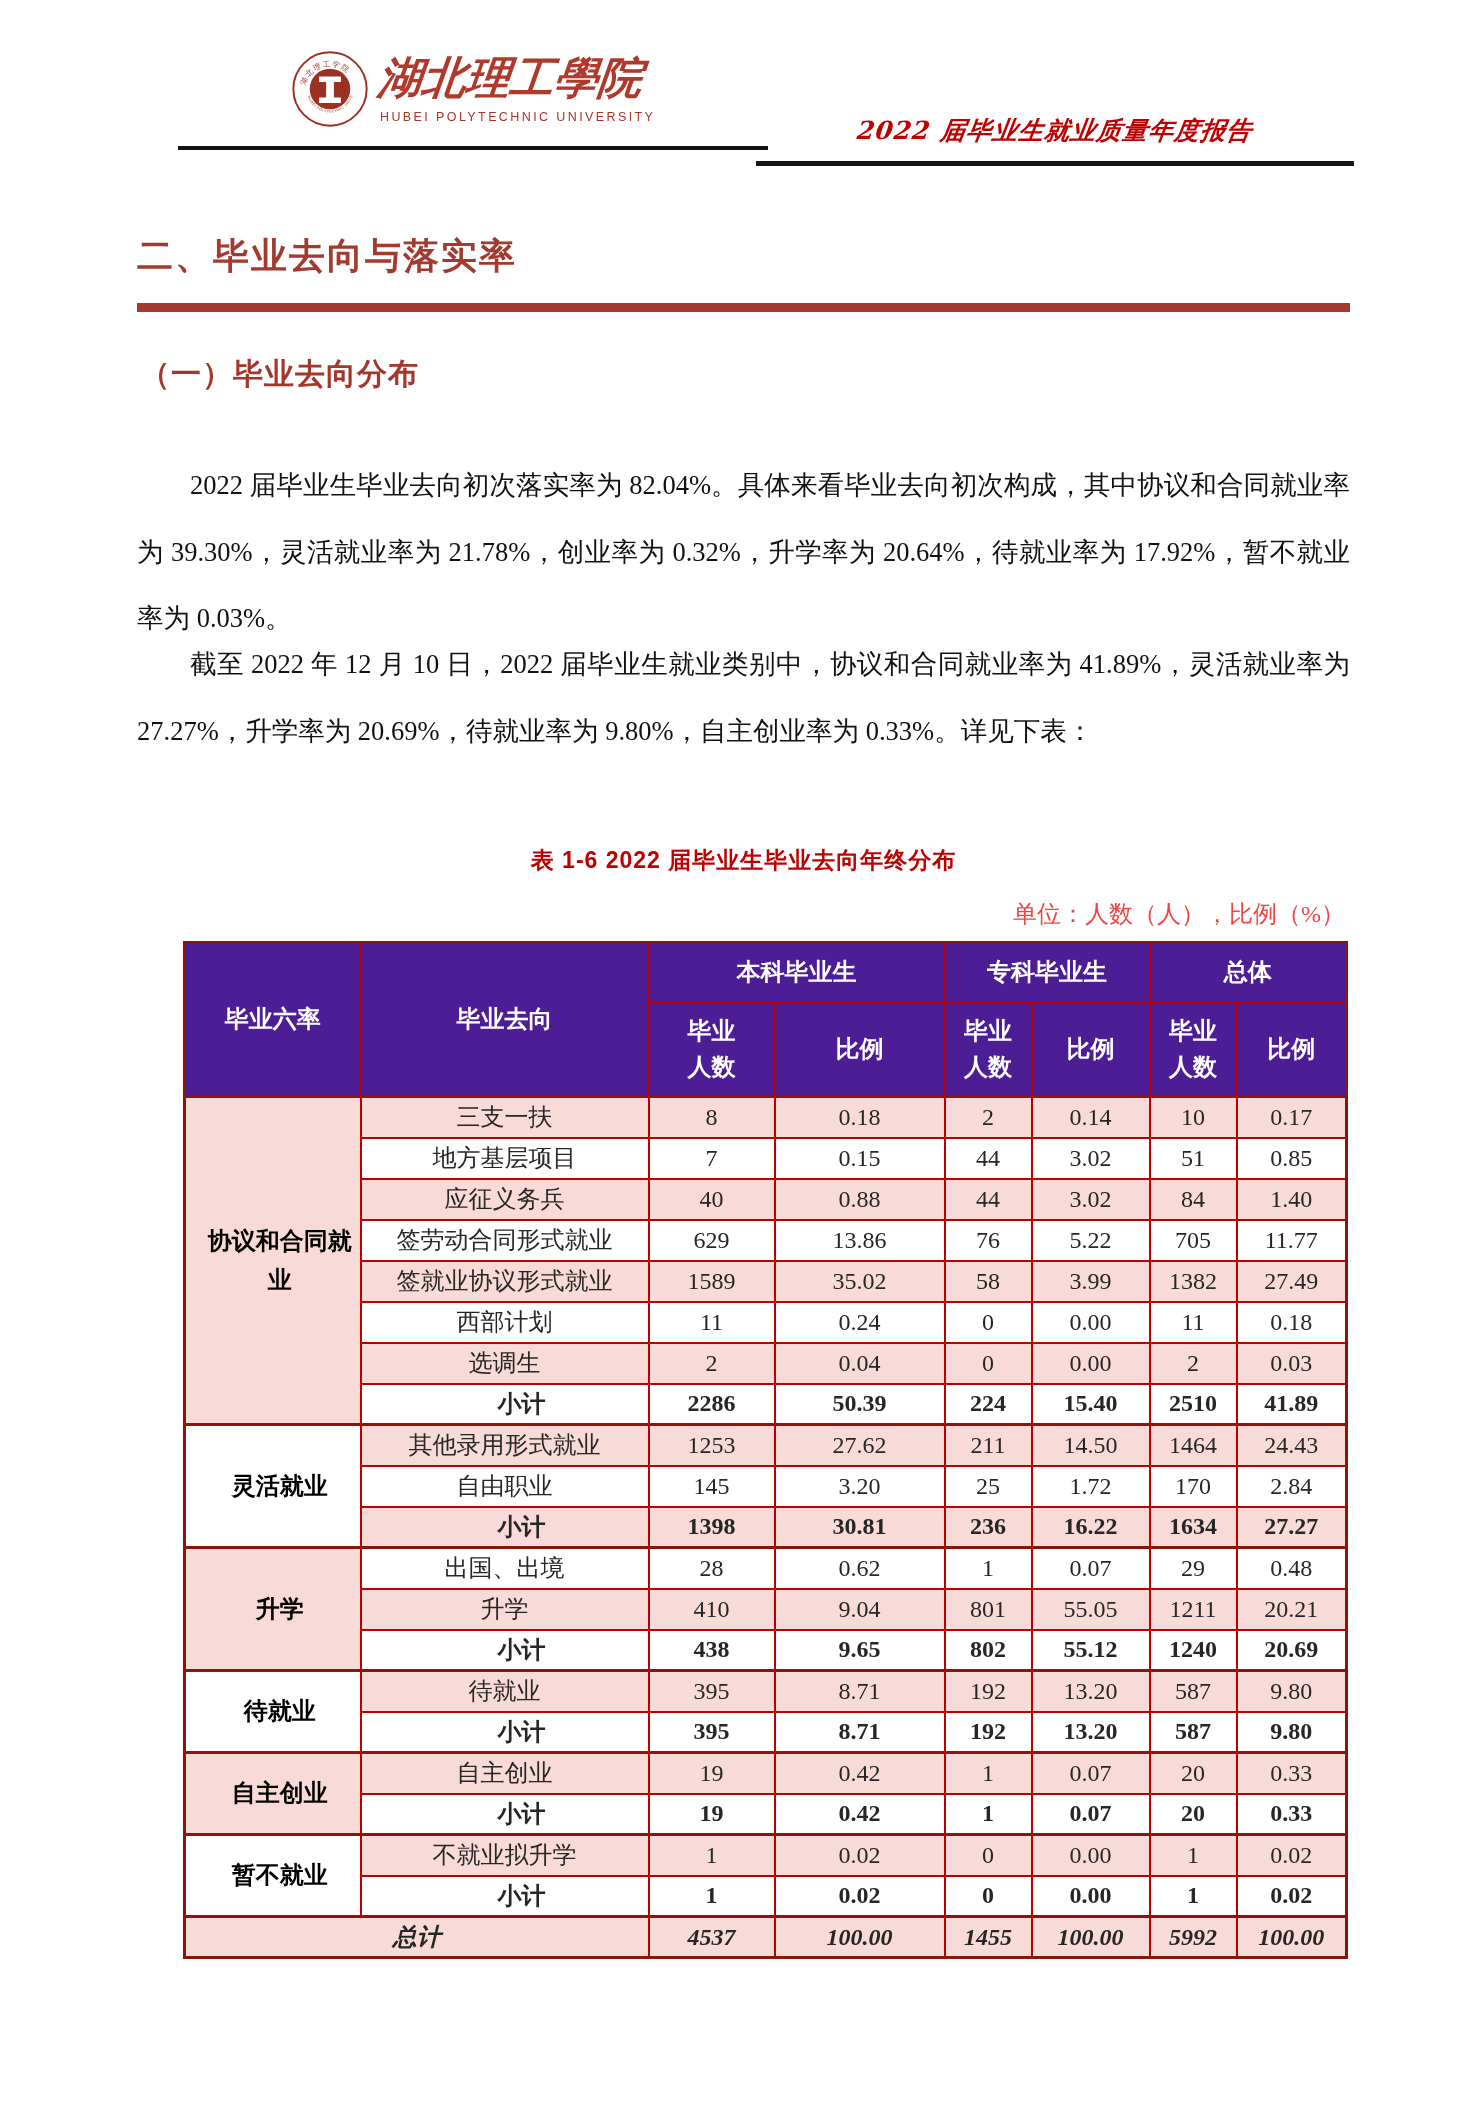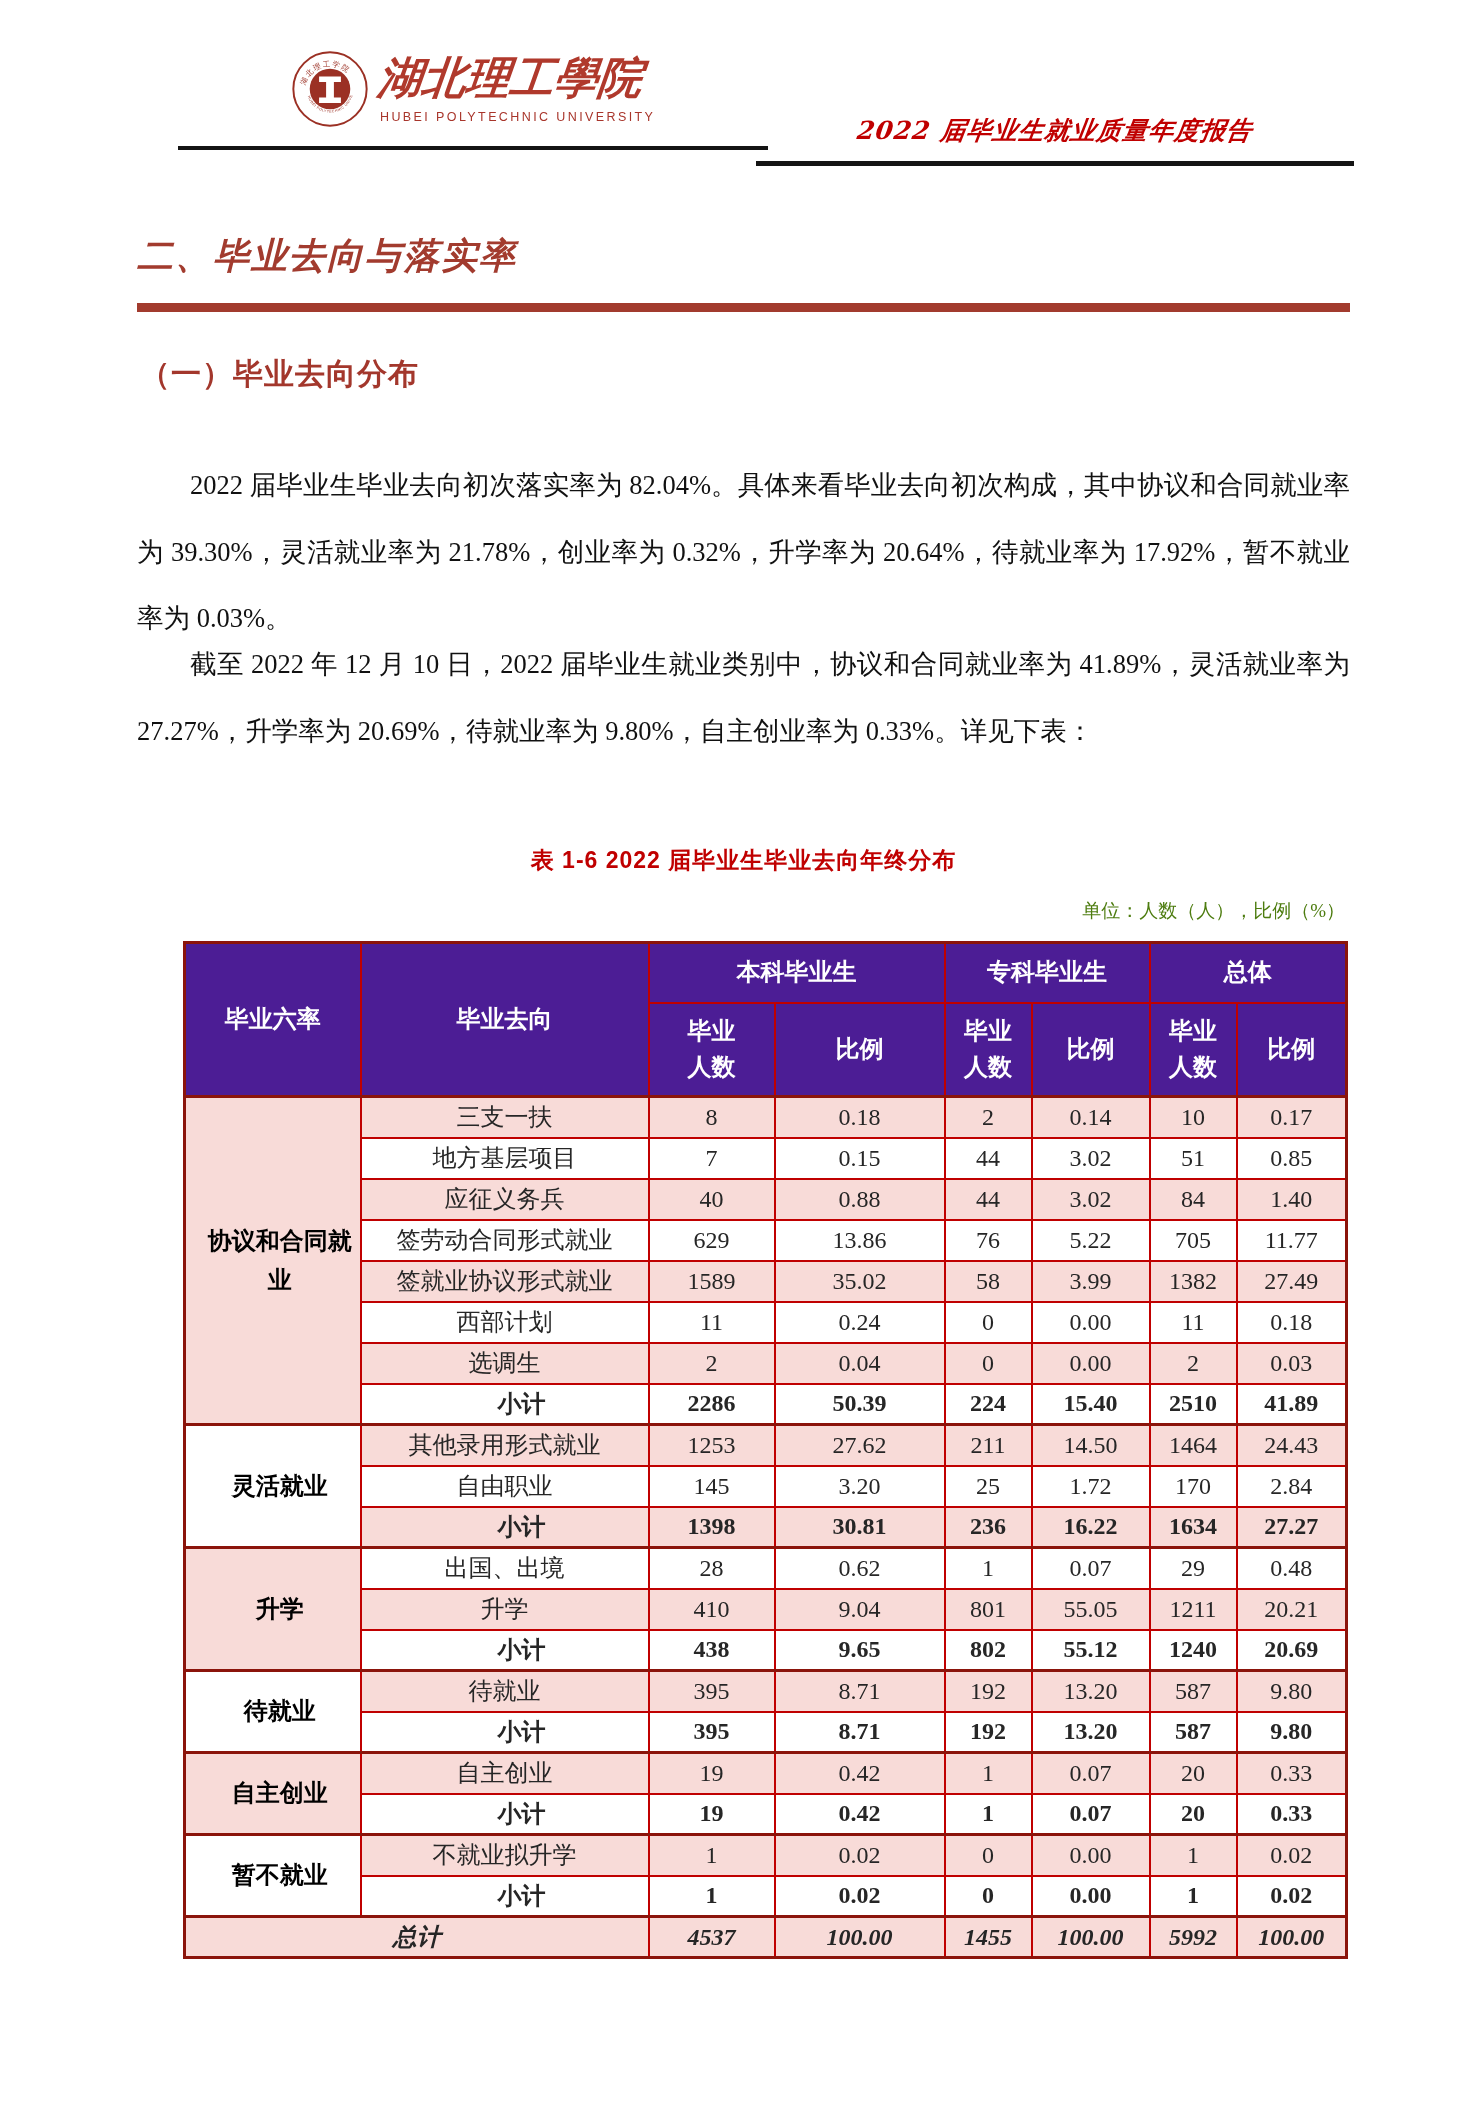--- a/index.html
+++ b/index.html
@@ -13,36 +13,36 @@
   .logo-en{position:absolute;left:380px;top:110px;font-family:"Liberation Sans","DejaVu Sans",sans-serif;
            font-size:12.5px;letter-spacing:2.4px;color:#A8352B;}
   .rule-left{position:absolute;left:178px;top:146px;width:590px;height:4px;background:#141414;}
   .rule-right{position:absolute;left:756px;top:161px;width:598px;height:5px;background:#141414;}
   .report-title{position:absolute;left:756px;top:114px;width:598px;text-align:center;
                 font-family:"DejaVu Serif","Liberation Serif",serif;font-style:italic;font-weight:700;
                 font-size:25px;color:#C00000;transform:skewX(-8deg);letter-spacing:1px;}
 
   
   .h1{position:absolute;left:137px;top:232px;font-family:"Liberation Sans","DejaVu Sans",sans-serif;
-      font-weight:900;font-size:36px;color:#A23B2E;letter-spacing:2px;font-style:italic;}
+      font-weight:900;font-size:36px;color:#A23B2E;letter-spacing:2px;}
   .h1-bar{position:absolute;left:137px;top:303px;width:1213px;height:9px;background:#A23B2E;}
   .h2{position:absolute;left:140px;top:354px;font-family:"Liberation Sans","DejaVu Sans",sans-serif;
       font-weight:900;font-size:30px;color:#A3372C;letter-spacing:1px;}
 
   
   .body-para{position:absolute;left:137px;width:1213px;margin:0;font-size:26.5px;line-height:66.5px;
              text-align:justify;text-indent:2em;color:#111;}
   .p1{top:452px;}
   .p2{top:631px;}
 
   
   .tbl-caption{position:absolute;left:137px;top:845px;width:1213px;text-align:center;
                font-family:"Liberation Sans","DejaVu Sans",sans-serif;font-weight:700;
                font-size:23px;color:#C00000;letter-spacing:1px;}
-  .unit-note{position:absolute;left:137px;top:898px;width:1208px;text-align:right;font-size:19px;color:#4d7c0f;}
+  .unit-note{position:absolute;left:137px;top:898px;width:1208px;text-align:right;font-size:24px;color:#ef4444;}
 
   
   .dist-table{position:absolute;left:183px;top:941px;width:1162px;border-collapse:collapse;table-layout:fixed;
               border:3px solid #8B140B;font-size:24px;}
   .dist-table th,.dist-table td{border:2px solid #C00000;text-align:center;vertical-align:middle;
               padding:0 2px;overflow:hidden;}
   .dist-table thead th{background:#4c1d95;color:#ffffff;font-family:"Liberation Sans","DejaVu Sans",sans-serif;
               font-weight:700;font-size:24px;line-height:1.45;}
   .dist-table thead tr:first-child{height:60px;}
   .dist-table thead tr:last-child{height:94px;}

